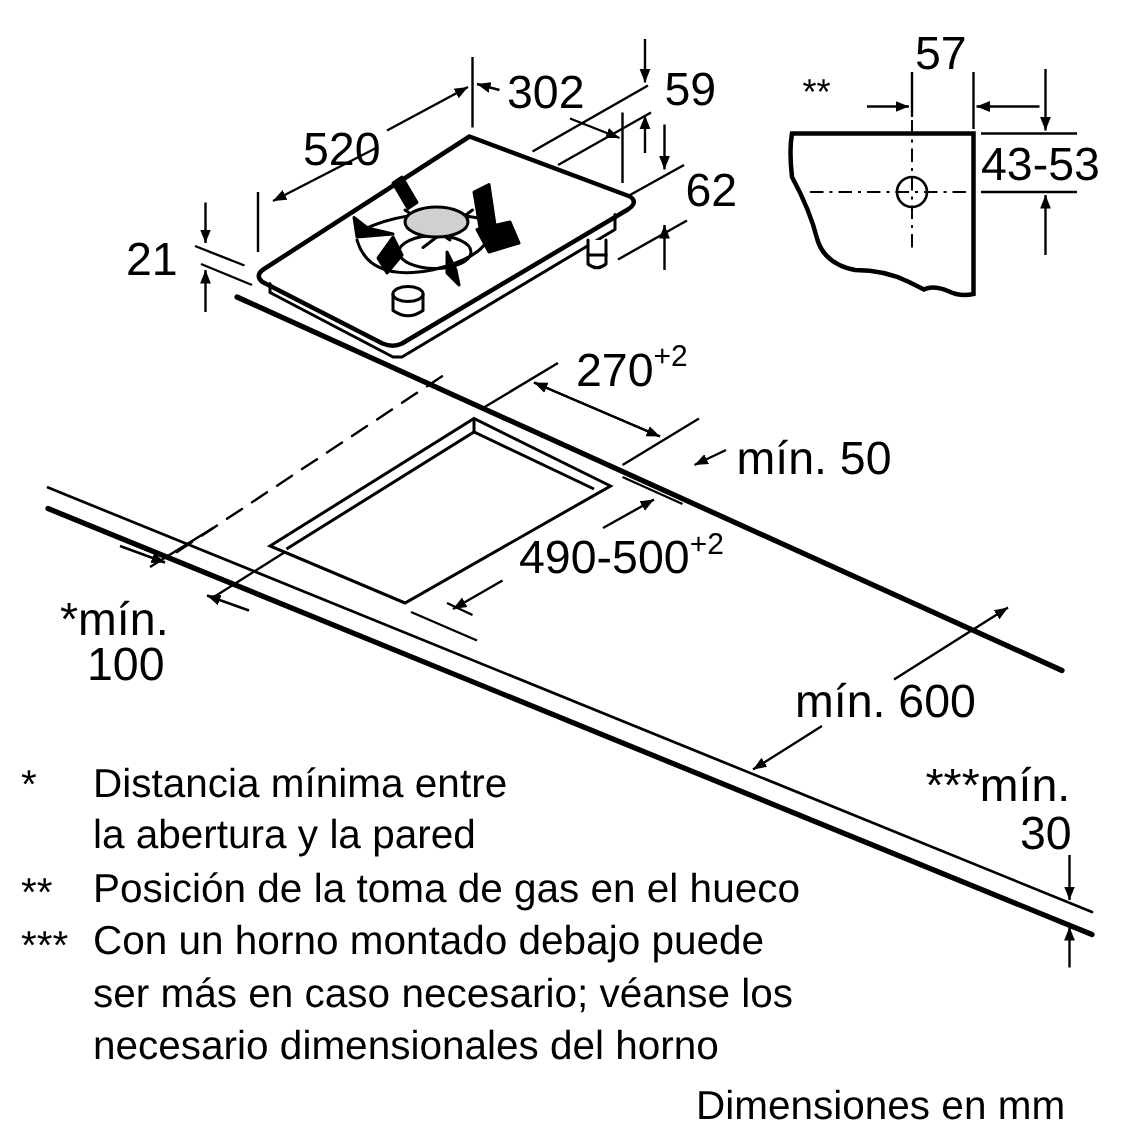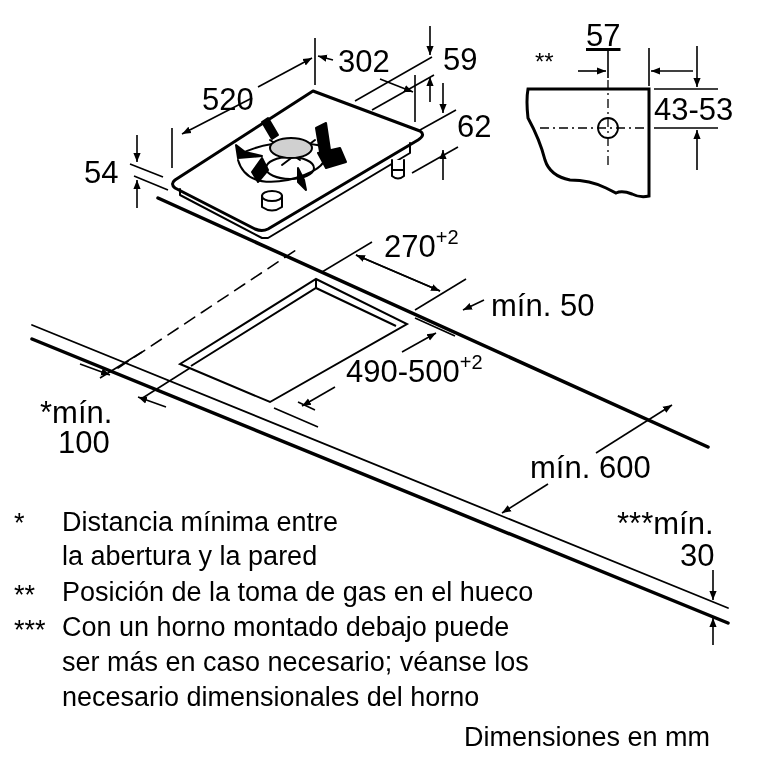--- a/index.html
+++ b/index.html
@@ -141,24 +141,24 @@
 
     <line x1="713" y1="570" x2="713" y2="600" marker-end="url(#arr)"></line>
     <line x1="713" y1="645" x2="713" y2="618" marker-end="url(#arr)"></line>
   </g>
 </svg>
 
 <div class="lbl" style="left:202px; top:84px;">520</div>
 <div class="lbl" style="left:338px; top:46px;">302</div>
 <div class="lbl" style="left:443px; top:44px;">59</div>
 <div class="lbl" style="left:457px; top:111px;">62</div>
-<div class="lbl" style="left:84px; top:157px;">54</div>
+<div class="lbl" style="left:84px; top:157px;">21</div>
 
 <div class="mark" style="left:535px; top:50px;">**</div>
-<div class="lbl" style="left:586px; top:20px;text-decoration:underline;">57</div>
+<div class="lbl" style="left:610px; top:20px;">57</div>
 <div class="lbl" style="left:654px; top:94px;">43-53</div>
 
 <div class="lbl" style="left:384px; top:231px;">
   <span>270</span><span class="sup">+2</span>
 </div>
 <div class="lbl" style="left:491px; top:290px;text-align:right;">mín. 50</div>
 <div class="lbl" style="left:346px; top:356px;">
   <span>490-500</span><span class="sup">+2</span>
 </div>
 <div class="lbl" style="left:40px; top:397px;">

